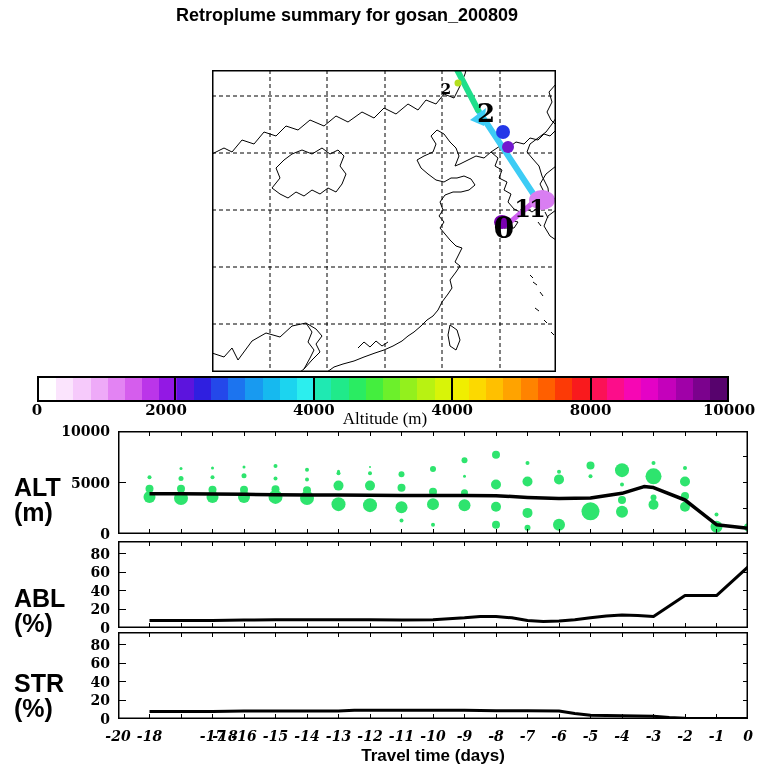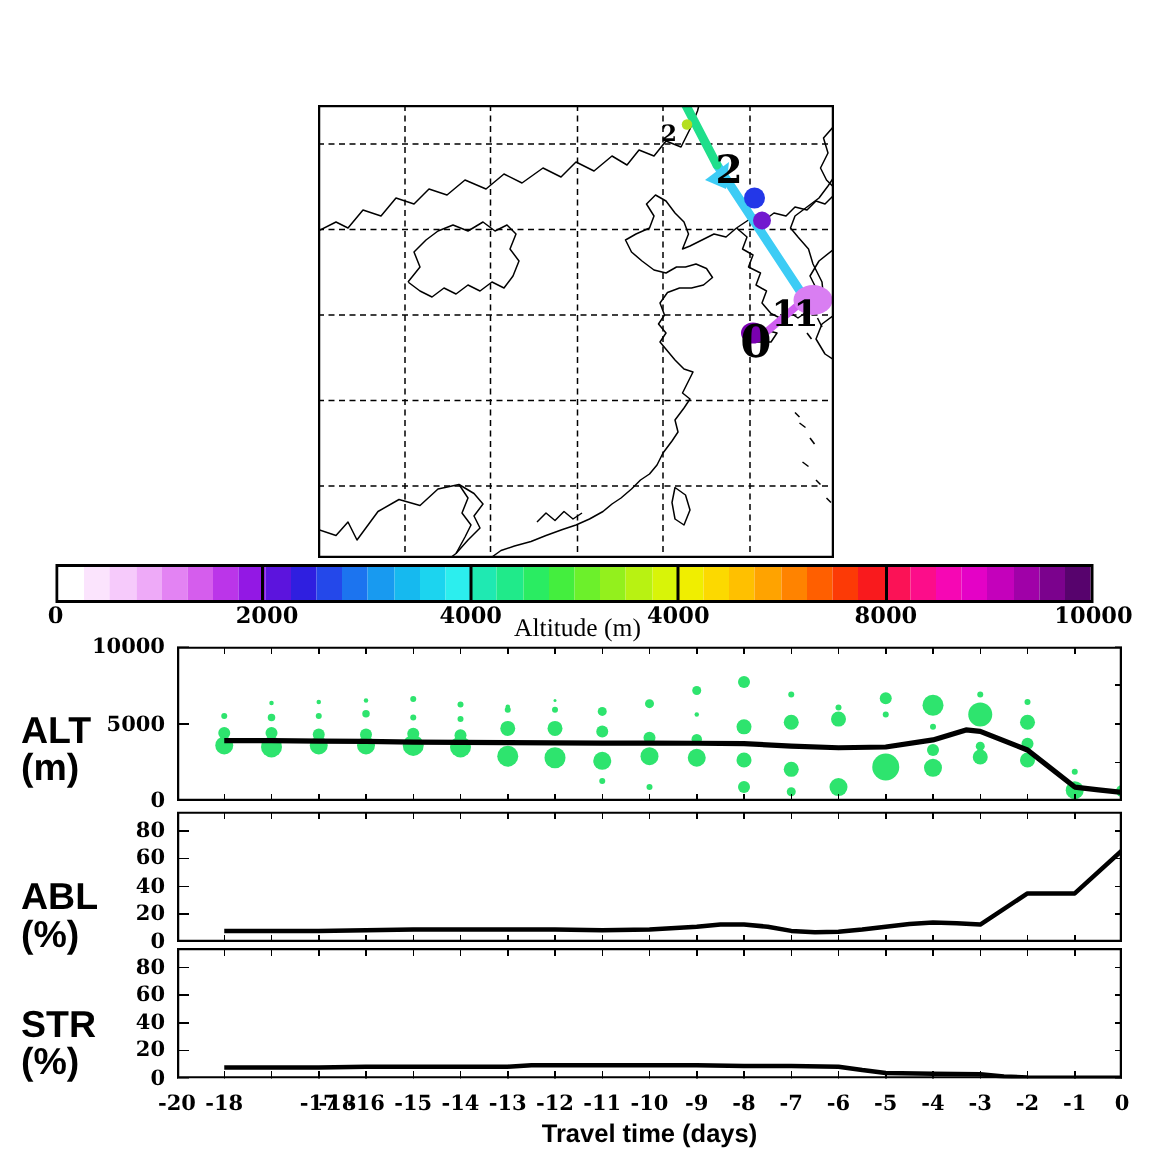--- a/index.html
+++ b/index.html
@@ -19,28 +19,29 @@
   #cbar-title{position:absolute;top:409px;left:385px;transform:translateX(-50%);
               font-family:Liberation Serif, serif;font-size:17px;}
   .plabel{position:absolute;left:14px;font-weight:bold;font-size:25px;line-height:25px;
           white-space:pre-line;margin-top:26px;}
   #lab-alt{top:449px;} #lab-abl{top:560px;} #lab-str{top:645px;}
   .panel{position:absolute;left:118px;}
   #p-alt{top:431px;} #p-abl{top:541px;} #p-str{top:632px;}
   .ytick{position:absolute;width:70px;left:40px;text-align:right;transform:translateY(-50%);
          font-family:"DejaVu Serif",serif;font-weight:bold;font-size:14px;}
   .xtick{position:absolute;top:728px;transform:translateX(-50%);
-         font-family:"DejaVu Serif",serif;font-weight:bold;font-size:14px;}
+         font-family:"DejaVu Serif",serif;font-weight:bold;font-size:14px;font-style:italic;}
   #xtitle{position:absolute;top:746px;left:433px;transform:translateX(-50%);
           font-weight:bold;font-size:17px;}
 </style>
 </head>
 <body>
 
 <div id="fig">
+  <div class="hl" id="h1">Retroplume summary for gosan_200809</div>
 
   <svg id="map" viewBox="0 0 344 302">
       <rect x="0" y="0" width="344" height="302" fill="#fff"></rect>
       <g stroke="#000" stroke-width="1" stroke-dasharray="4 3">
         <line x1="58" y1="0" x2="58" y2="302"></line>
         <line x1="115" y1="0" x2="115" y2="302"></line>
         <line x1="173" y1="0" x2="173" y2="302"></line>
         <line x1="230" y1="0" x2="230" y2="302"></line>
         <line x1="288" y1="0" x2="288" y2="302"></line>
         <line x1="0" y1="26" x2="344" y2="26"></line>
@@ -387,21 +388,21 @@
       </g>
       <rect x="0.75" y="0.75" width="628.5" height="85.5" fill="none" stroke="#000" stroke-width="1.5"></rect>
     </svg>
 
   <div id="xtitle">Travel time (days)</div>
 <div class="cbar-div" style="left: 174.4px;"></div>
     <div class="cbar-div" style="left: 312.8px;"></div>
     <div class="cbar-div" style="left: 451.2px;"></div>
     <div class="cbar-div" style="left: 589.6px;"></div>
     <div class="cbar-lab" style="left: 37px;">0</div>
-    <div class="cbar-lab" style="left: 178px;">2000</div>
+    <div class="cbar-lab" style="left: 166px;">2000</div>
     <div class="cbar-lab" style="left: 313.8px;">4000</div>
     <div class="cbar-lab" style="left: 452.2px;">4000</div>
     <div class="cbar-lab" style="left: 590.6px;">8000</div>
     <div class="cbar-lab" style="left: 729px;">10000</div>
     <div class="ytick" style="top: 534px;">0</div>
     <div class="ytick" style="top: 482.5px;">5000</div>
     <div class="ytick" style="top: 431px;">10000</div>
     <div class="ytick" style="top: 628px;">0</div>
     <div class="ytick" style="top: 609.489px;">20</div>
     <div class="ytick" style="top: 590.979px;">40</div>

